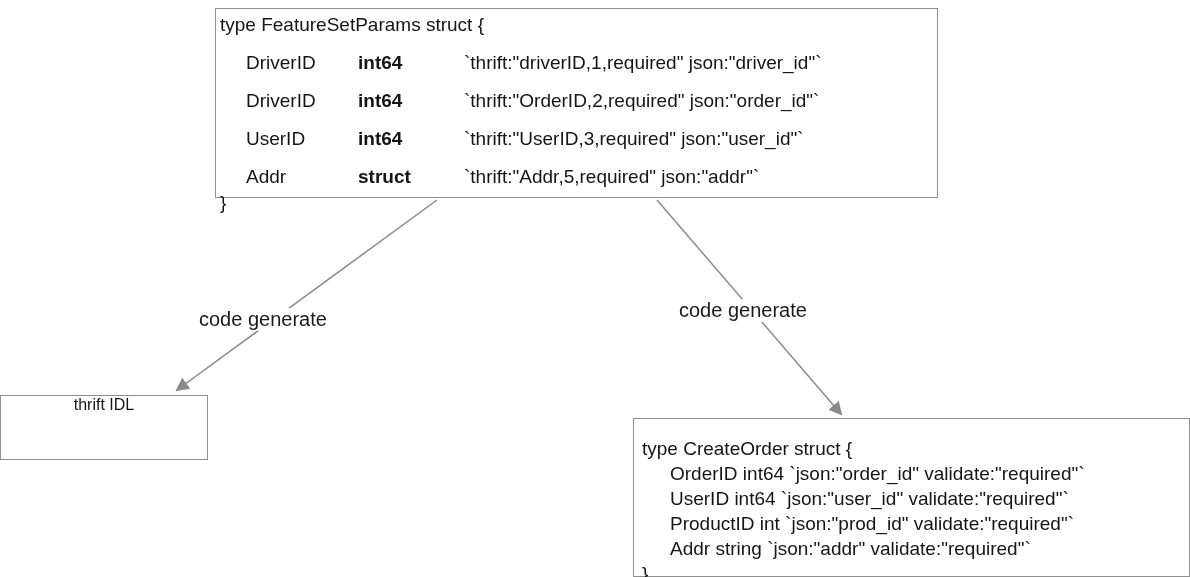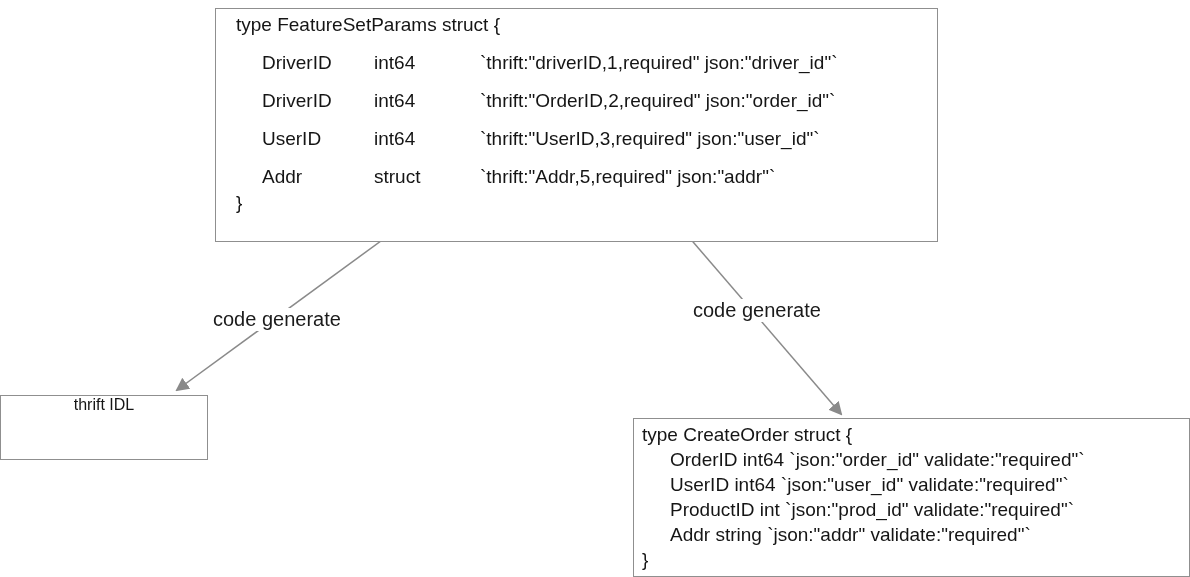--- a/index.html
+++ b/index.html
@@ -23,56 +23,55 @@
 
   .box {
     position: absolute;
     background: #ffffff;
     border: 1px solid #8f8f8f;
     color: #151515;
   }
 
   .top-box {
     left: 215px; top: 8px;
-    width: 723px; height: 234px;
-    padding: 3px 20px;
+    width: 723px; height: 190px;
+    padding: 3px 4px;
     font-size: 19px;
     line-height: 26px;
     white-space: nowrap;
   }
   .top-box .field-row { padding-left: 26px; }
   .top-box .fname { display: inline-block; width: 112px; margin-top: 12px; }
-  .top-box .ftype { display: inline-block; width: 106px; }
+  .top-box .ftype { display: inline-block; width: 106px; font-weight: bold; }
 
   .left-box {
     left: 0px; top: 395px;
     width: 208px; height: 65px;
     display: flex;
     align-items: flex-start;
     justify-content: center;
     font-size: 16px;
   }
 
   .right-box {
     left: 633px; top: 418px;
     width: 557px; height: 159px;
-    padding: 3px 8px;
+    padding: 17px 8px;
     font-size: 19px;
     line-height: 25px;
     white-space: nowrap;
   }
   .right-box .field-line { padding-left: 28px; }
 
   .arrow-label {
     position: absolute;
     font-size: 20px;
     color: #1b1b1b;
     background: #ffffff;
     padding: 0 3px;
-    margin-left: 14px;
   }
   .left-label  { left: 196px; top: 308px; }
   .right-label { left: 676px; top: 299px; }
 </style>
 </head>
 <body>
 
 <div class="canvas">
 
   <svg class="arrows-layer" viewBox="0 0 1190 577" xmlns="http://www.w3.org/2000/svg">

